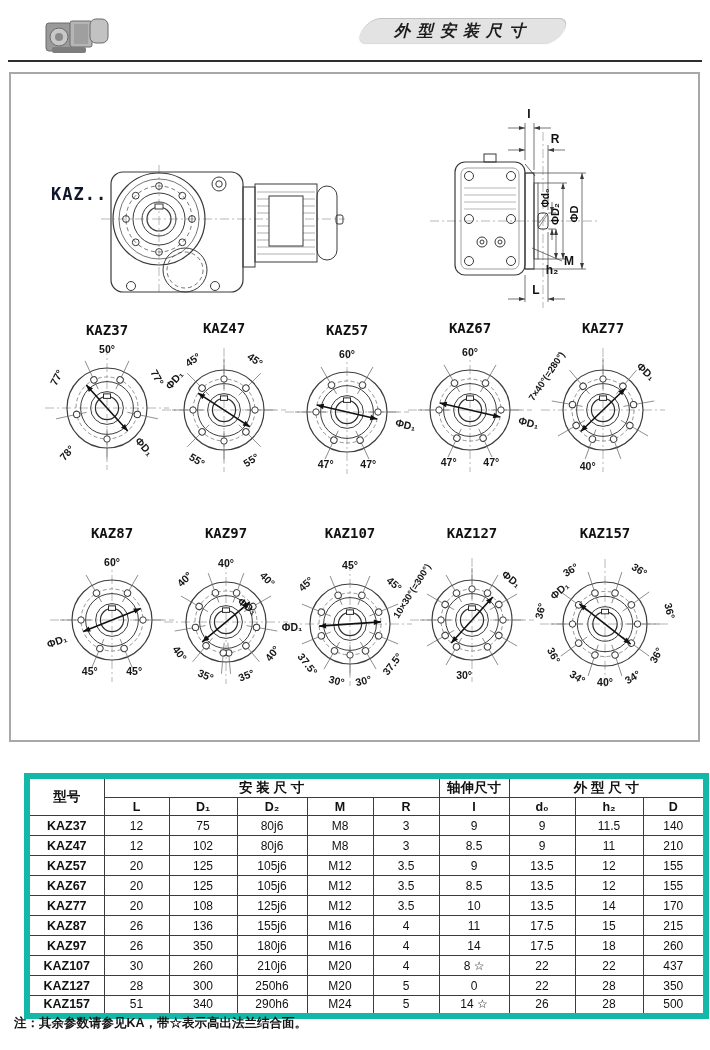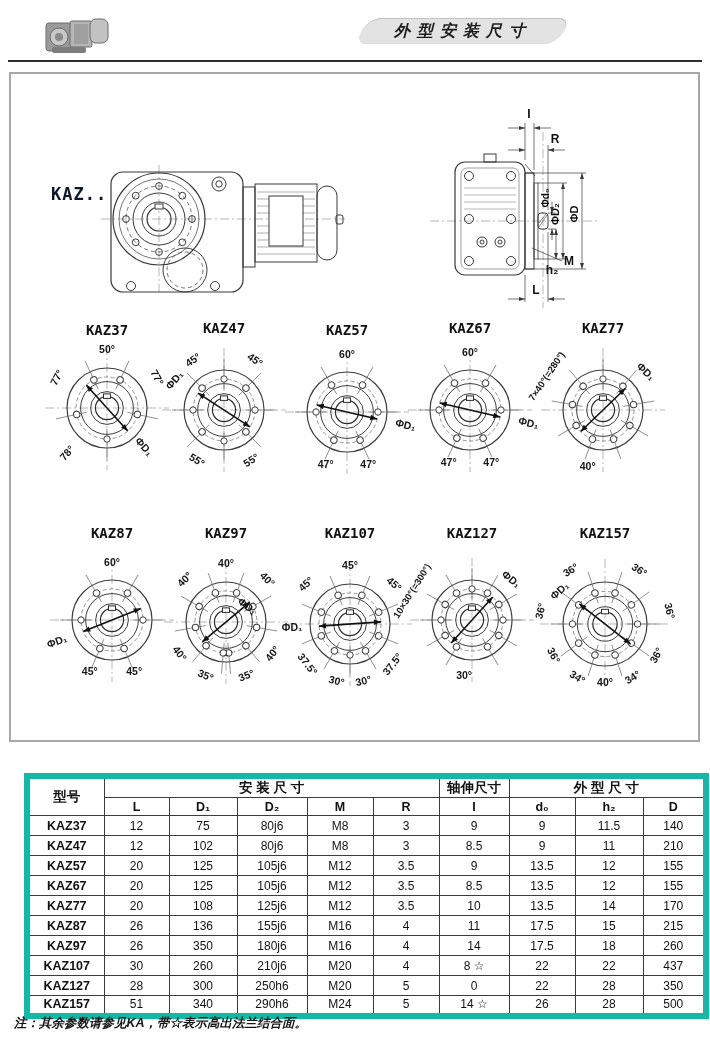--- a/index.html
+++ b/index.html
@@ -28,21 +28,21 @@
   svg text{font-family:"Liberation Sans",sans-serif;}
   
   .dim-table{position:absolute;left:24px;top:773px;width:680px;border-collapse:collapse;
     table-layout:fixed;border:6px solid #14b8a6;}
   .dim-table th,.dim-table td{border:1px solid #3c3c3c;text-align:center;vertical-align:middle;
     padding:0;font-size:12px;color:#111;}
   .dim-table thead tr.group th{height:20px;font-size:13.5px;font-weight:bold;}
   .dim-table thead tr.sub th{height:18px;font-size:12.5px;font-weight:bold;}
   .dim-table tbody td{height:20px;}
   .dim-table td.model{font-weight:bold;font-size:12.5px;}
-  .note{position:absolute;left:14px;top:1015px;font-size:12.5px;font-weight:bold;color:#151515;font-style:italic;}
+  .note{position:absolute;left:14px;top:1015px;font-size:12.5px;font-weight:bold;color:#151515;}
 </style>
 </head>
 <body>
 
 <svg class="abs" style="left:44px;top:13px;" width="72" height="44" viewBox="0 0 72 44">
   <rect x="2" y="10" width="26" height="28" rx="3" fill="#9a9a9a" stroke="#6b6b6b"></rect>
   <circle cx="15" cy="24" r="9" fill="#c8c8c8" stroke="#6b6b6b"></circle>
   <circle cx="15" cy="24" r="4" fill="#8a8a8a"></circle>
   <rect x="26" y="8" width="22" height="26" rx="2" fill="#b5b5b5" stroke="#6b6b6b"></rect>
   <rect x="30" y="11" width="14" height="20" fill="#9f9f9f"></rect>

